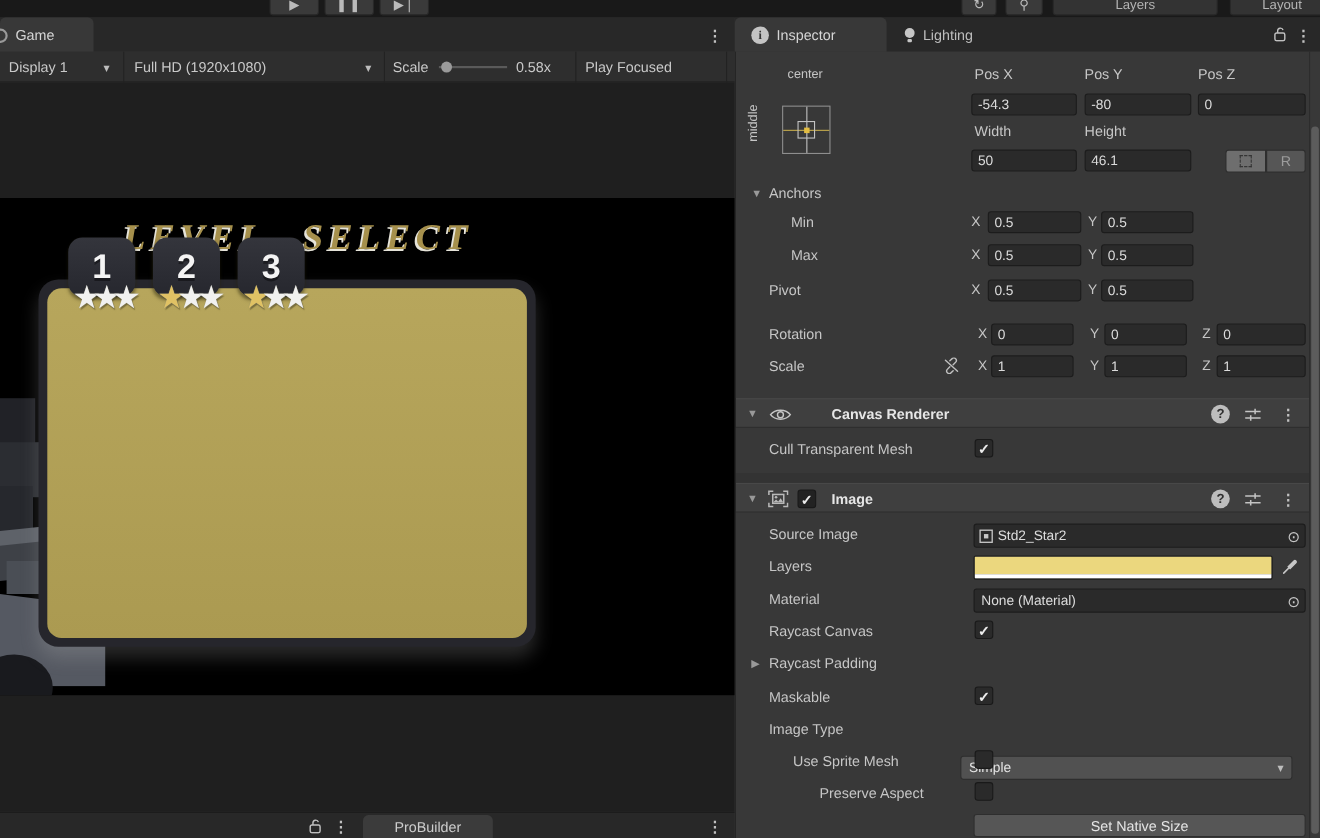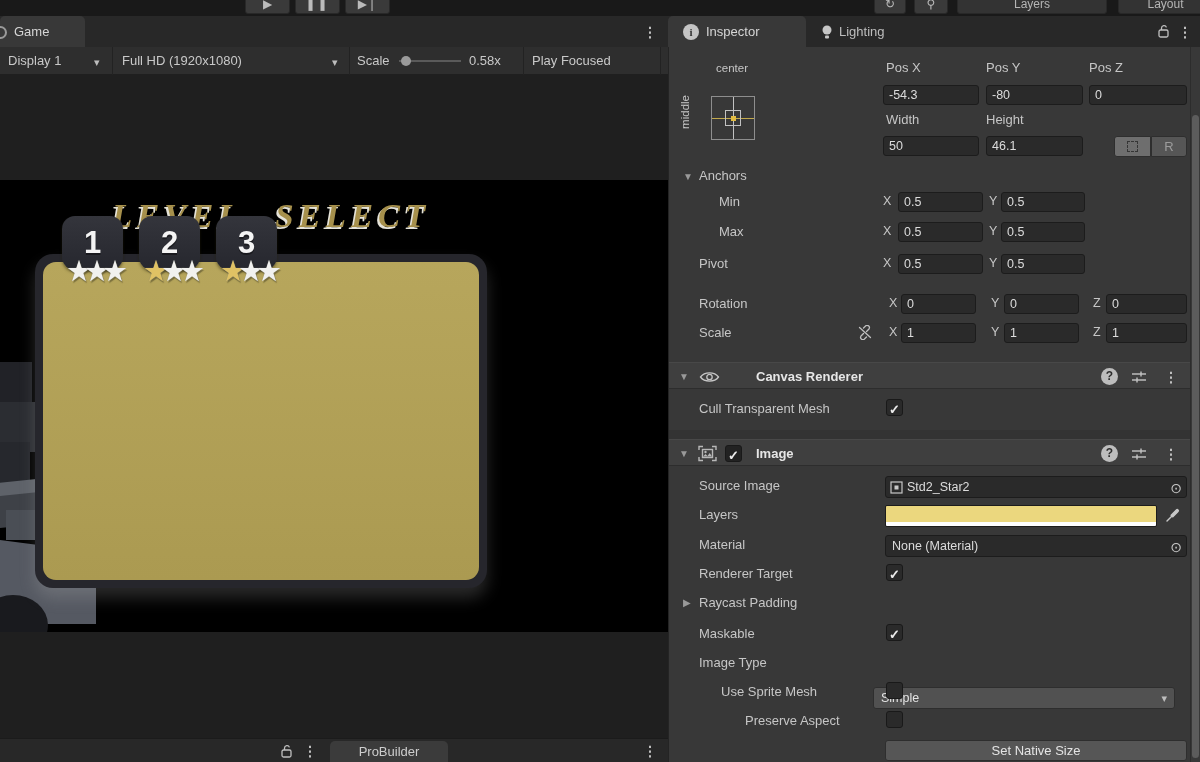--- a/index.html
+++ b/index.html
@@ -381,21 +381,21 @@
         <path d="M6.2 8.2 l1.6 1.6 5.2-5.2 a1.13 1.13 0 0 0 -1.6 -1.6 z" fill="#C8C8C8"></path>
       </svg>
     </span>
 
     <span class="lbl" style="left:30px;top:490px;">Material</span>
     <div class="objfield" style="left:216px;top:488px;width:302px;">
       <span class="abs" style="left:6px;">None (Material)</span>
       <span class="picker"></span>
     </div>
 
-    <span class="lbl" style="left:30px;top:519px;">Renderer Target</span>
+    <span class="lbl" style="left:30px;top:519px;">Raycast Canvas</span>
     <span class="chk" style="left:217px;top:517px;" data-checked="true"></span>
 
     <span class="fold fold-closed" style="left:14px;top:550px;"></span>
     <span class="lbl" style="left:30px;top:548px;">Raycast Padding</span>
 
     <span class="lbl" style="left:30px;top:579px;">Maskable</span>
     <span class="chk" style="left:217px;top:577px;" data-checked="true"></span>
 
     <span class="lbl" style="left:30px;top:608px;">Image Type</span>
     <div class="ddown dots" style="left:204px;top:606px;width:302px;margin-top:34px;">

